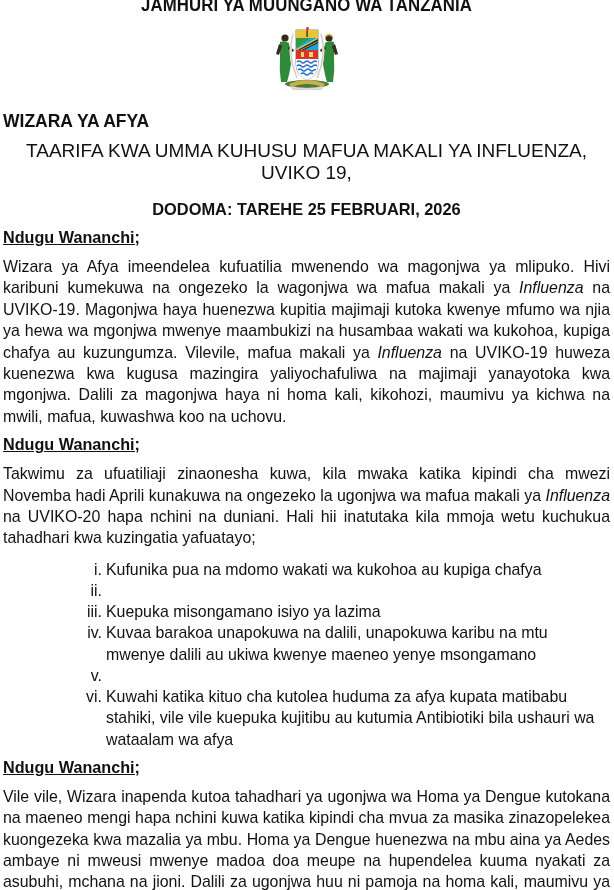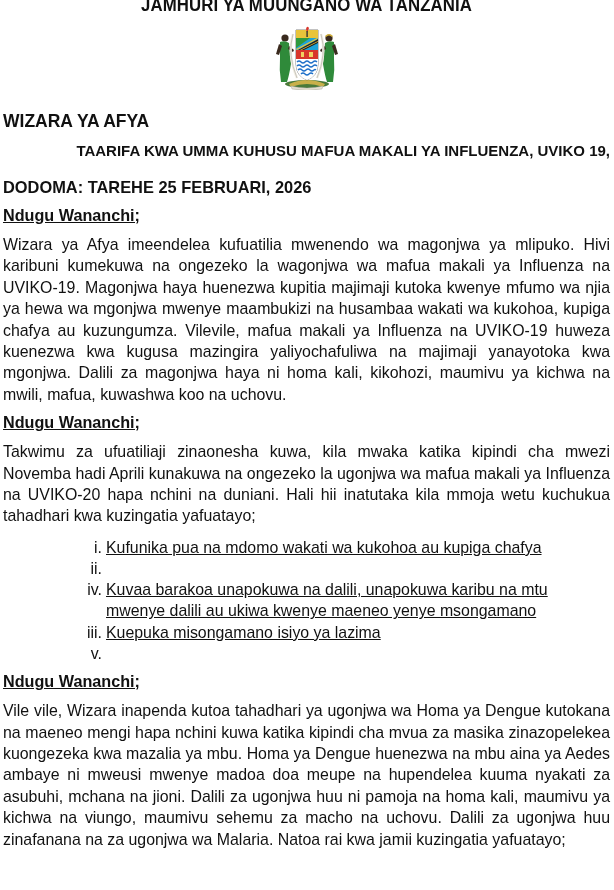--- a/index.html
+++ b/index.html
@@ -37,67 +37,67 @@
       height: 66px;
     }
     .ministry {
       text-align: left;
       font-weight: bold;
       font-size: 17.5px;
       line-height: 22px;
       margin: 20px 0 0 0;
     }
     .subject {
-      text-align: right;
-      font-weight: bold;
-      font-size: 15px;
+      text-align: center;
+      font-weight: normal;
+      font-size: 19px;
       line-height: 22px;
       margin: 8px 0 0 0;
     }
     .dateline {
       font-weight: bold;
       font-size: 16.4px;
       line-height: 22px;
       margin: 14px 0 0 0;
+      text-align: center;
     }
     .salutation {
       font-weight: bold;
       font-size: 16.2px;
       line-height: 22px;
       margin: 6px 0 0 0;
       text-decoration: underline;
     }
     p.body-para {
       font-size: 15.9px;
       line-height: 21.4px;
       text-align: justify;
       margin: 8px 0 0 0;
     }
-    p.body-para .it { }
+    p.body-para .it { font-style: italic; }
     ol.items {
       list-style: none;
       padding: 0;
       margin: 10px 0 0 0;
     }
     ol.items li {
       display: flex;
       font-size: 15.9px;
       line-height: 21.2px;
     }
     ol.items li .num {
       width: 103px;
       flex: 0 0 103px;
       text-align: right;
       padding-right: 4px;
       box-sizing: border-box;
     }
     ol.items li .txt {
       flex: 1;
       padding-right: 6px;
-      text-decoration: underline;
     }
   </style>
 </head>
 <body>
 
 <div class="page">
 
   <h1 class="country">JAMHURI YA MUUNGANO WA TANZANIA</h1>
 
   <div class="emblem-wrap">
@@ -166,28 +166,32 @@
 
   <ol class="items">
     <li>
         <span class="num">i.</span>
         <span class="txt">Kufunika pua na mdomo wakati wa kukohoa au kupiga chafya</span>
       </li>
     <li>
         <span class="num">ii.</span>
       </li>
     <li>
+        <span class="num">iii.</span>
+        <span class="txt">Kuepuka misongamano isiyo ya lazima</span>
+      </li>
+    <li>
         <span class="num">iv.</span>
         <span class="txt">Kuvaa barakoa unapokuwa na dalili, unapokuwa karibu na mtu mwenye dalili au ukiwa kwenye maeneo yenye msongamano</span>
       </li>
     <li>
-        <span class="num">iii.</span>
-        <span class="txt">Kuepuka misongamano isiyo ya lazima</span>
+        <span class="num">v.</span>
       </li>
     <li>
-        <span class="num">v.</span>
+        <span class="num">vi.</span>
+        <span class="txt">Kuwahi katika kituo cha kutolea huduma za afya kupata matibabu stahiki, vile vile kuepuka kujitibu au kutumia Antibiotiki bila ushauri wa wataalam wa afya</span>
       </li>
   </ol>
 
   <div class="salutation">Ndugu Wananchi;</div>
   <p class="body-para">Vile vile, Wizara inapenda kutoa tahadhari ya ugonjwa wa Homa ya Dengue kutokana na maeneo mengi hapa nchini kuwa katika kipindi cha mvua za masika zinazopelekea kuongezeka kwa mazalia ya mbu. Homa ya Dengue huenezwa na mbu aina ya Aedes ambaye ni mweusi mwenye madoa doa meupe na hupendelea kuuma nyakati za asubuhi, mchana na jioni. Dalili za ugonjwa huu ni pamoja na homa kali, maumivu ya kichwa na viungo, maumivu sehemu za macho na uchovu. Dalili za ugonjwa huu zinafanana na za ugonjwa wa Malaria. Natoa rai kwa jamii kuzingatia yafuatayo;</p>
 
 </div>
 
 </body></html>

